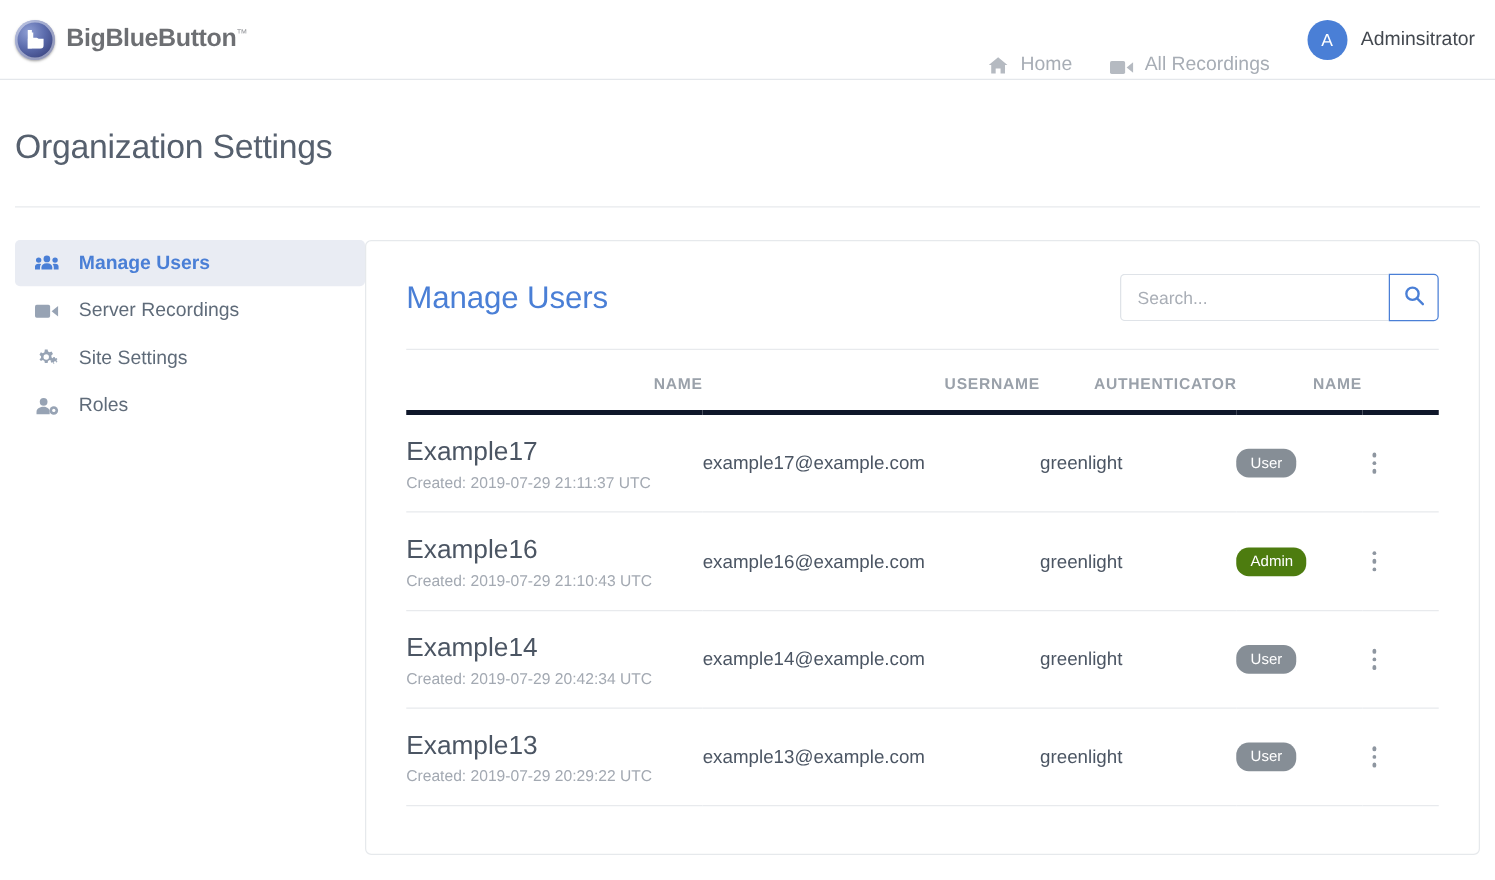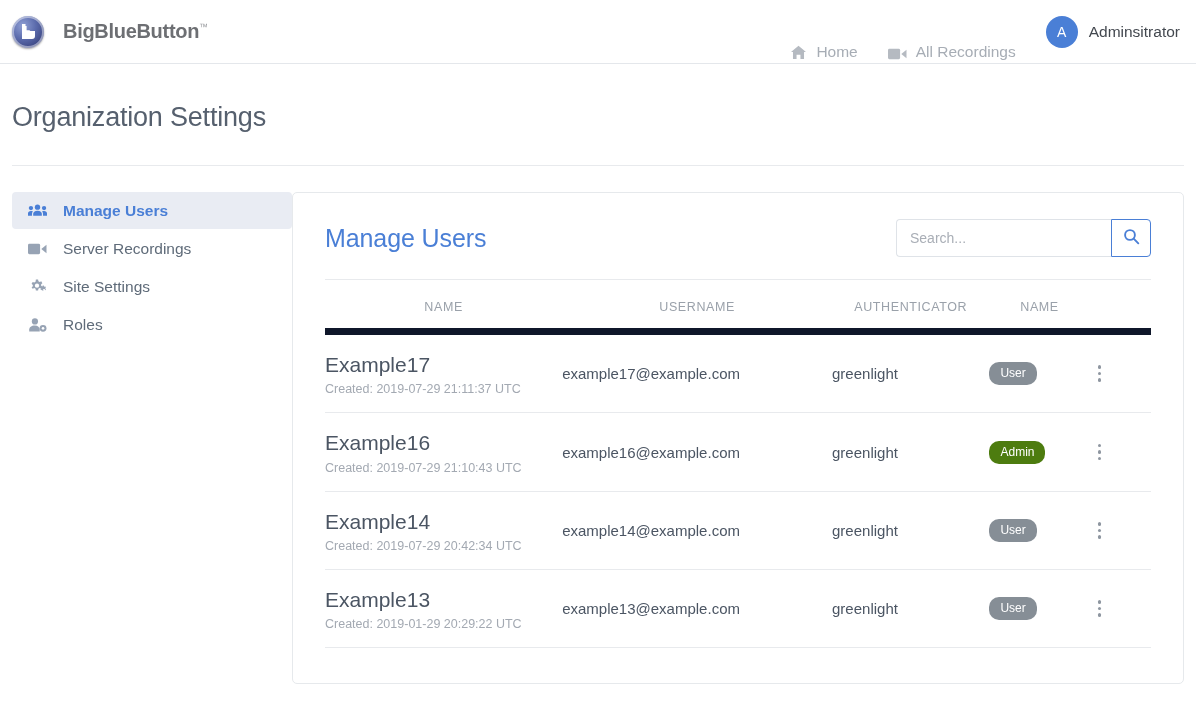--- a/index.html
+++ b/index.html
@@ -18,21 +18,21 @@
     height: 64px;
     border-bottom: 1px solid #e4e7eb;
     display: flex;
     align-items: center;
     padding: 0 16px 0 12px;
     background: #fff;
   }
   .brand {
     display: flex;
     align-items: center;
-    gap: 19px;
+    gap: 9px;
     text-decoration: none;
   }
   .brand-logo {
     width: 32px; height: 32px;
     border-radius: 50%;
     background: radial-gradient(circle at 34% 30%, #8f9fd4 0%, #5c6cad 42%, #3f4a86 74%, #2f3a6b 100%);
     box-shadow: inset 0 0 0 2px rgba(255,255,255,0.45), 0 1px 2px rgba(0,0,0,0.35);
     display: flex; align-items: center; justify-content: center;
     position: relative;
   }
@@ -186,27 +186,27 @@
     color: #4a7fd6;
     display: flex; align-items: center; justify-content: center;
     cursor: pointer;
   }
 
   .card-rule { border-top: 1px solid #e8eaed; }
 
   
   table.users { width: 100%; border-collapse: collapse; table-layout: fixed; }
   table.users th {
-    text-align: center;
+    text-align: right;
     font-size: 12.5px;
-    font-weight: normal;
+    font-weight: bold;
     color: #9aa1aa;
     letter-spacing: 0.6px;
     padding: 20px 0 14px 0;
-    border-bottom: 7px solid #0f172a;
+    border-bottom: 4px solid #0f172a;
   }
   table.users td {
     padding: 16px 0;
     border-bottom: 1px solid #e8eaed;
     vertical-align: middle;
     font-size: 15px;
     color: #4b5563;
   }
   th.col-name, td.col-name { width: 232px; padding-left: 22px; }
   th.col-username, td.col-username { width: 264px; }
@@ -427,21 +427,21 @@
                 <span></span>
                 <span></span>
                 <span></span>
               </div>
           </td>
         </tr>
 
         <tr>
           <td class="col-name">
             <div class="u-name">Example13</div>
-            <div class="u-created">Created: 2019-01-29 20:29:22 UTC</div>
+            <div class="u-created">Created: 2019-07-29 20:29:22 UTC</div>
           </td>
           <td class="col-username">example13@example.com</td>
           <td class="col-auth">greenlight</td>
           <td class="col-role">
             <span class="badge user">User</span>
           </td>
           <td class="col-actions">
             <div class="kebab">
                 <span></span>
                 <span></span>

